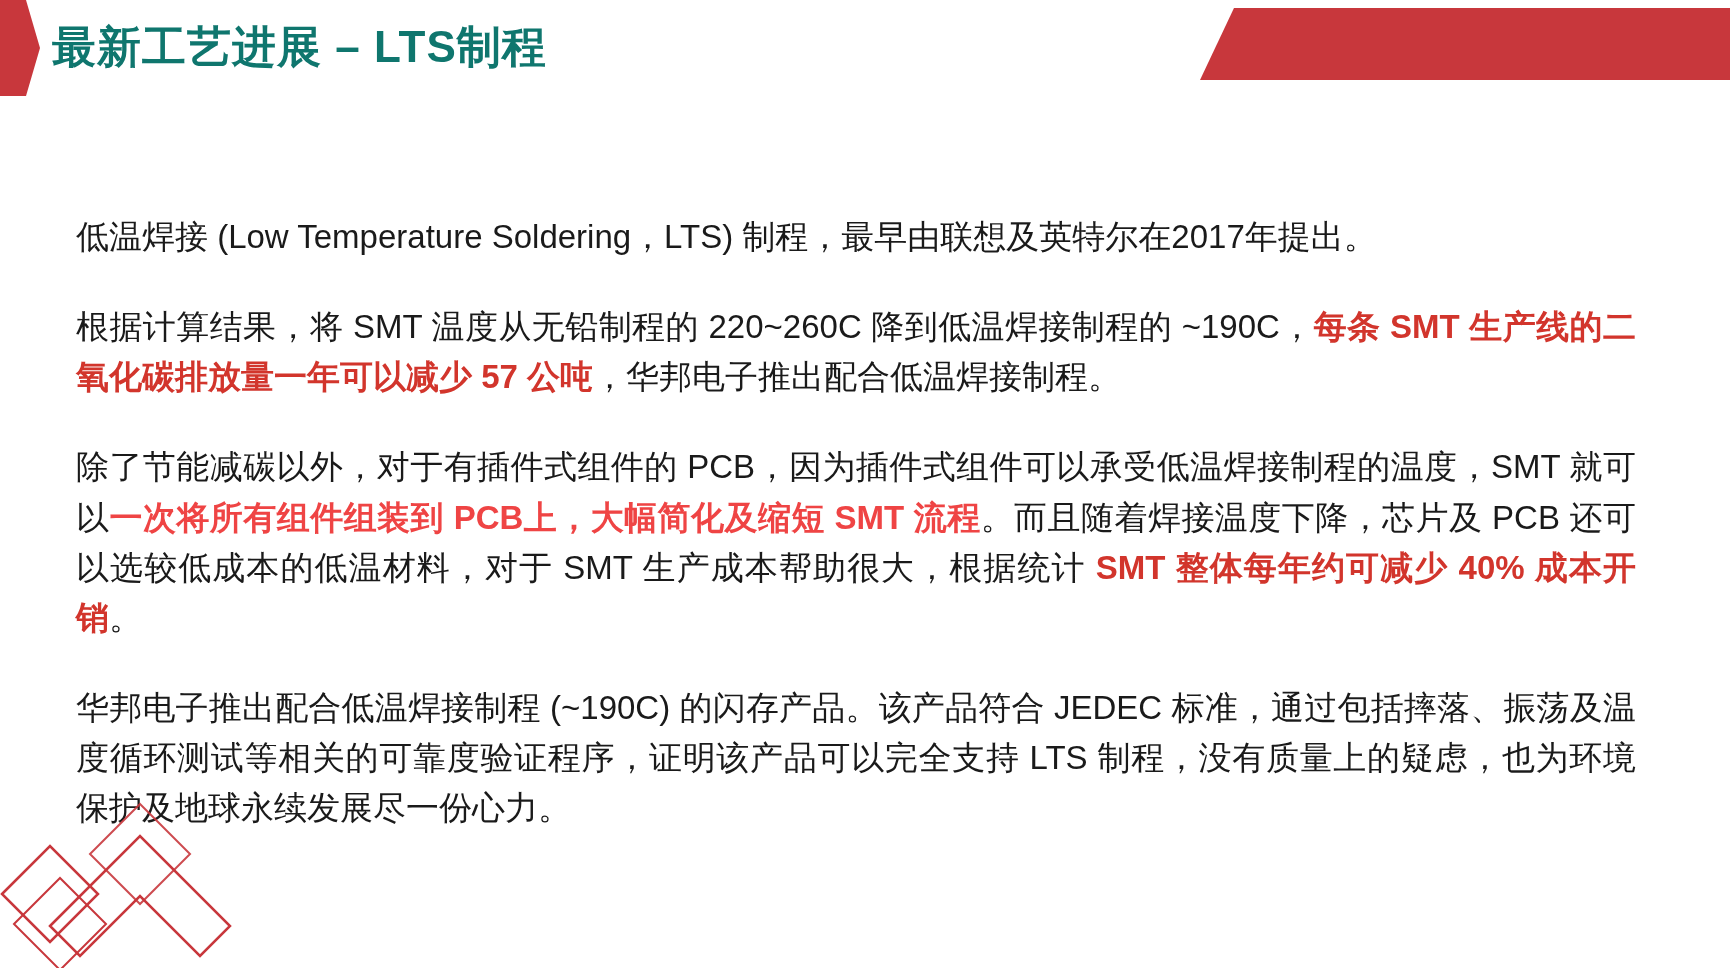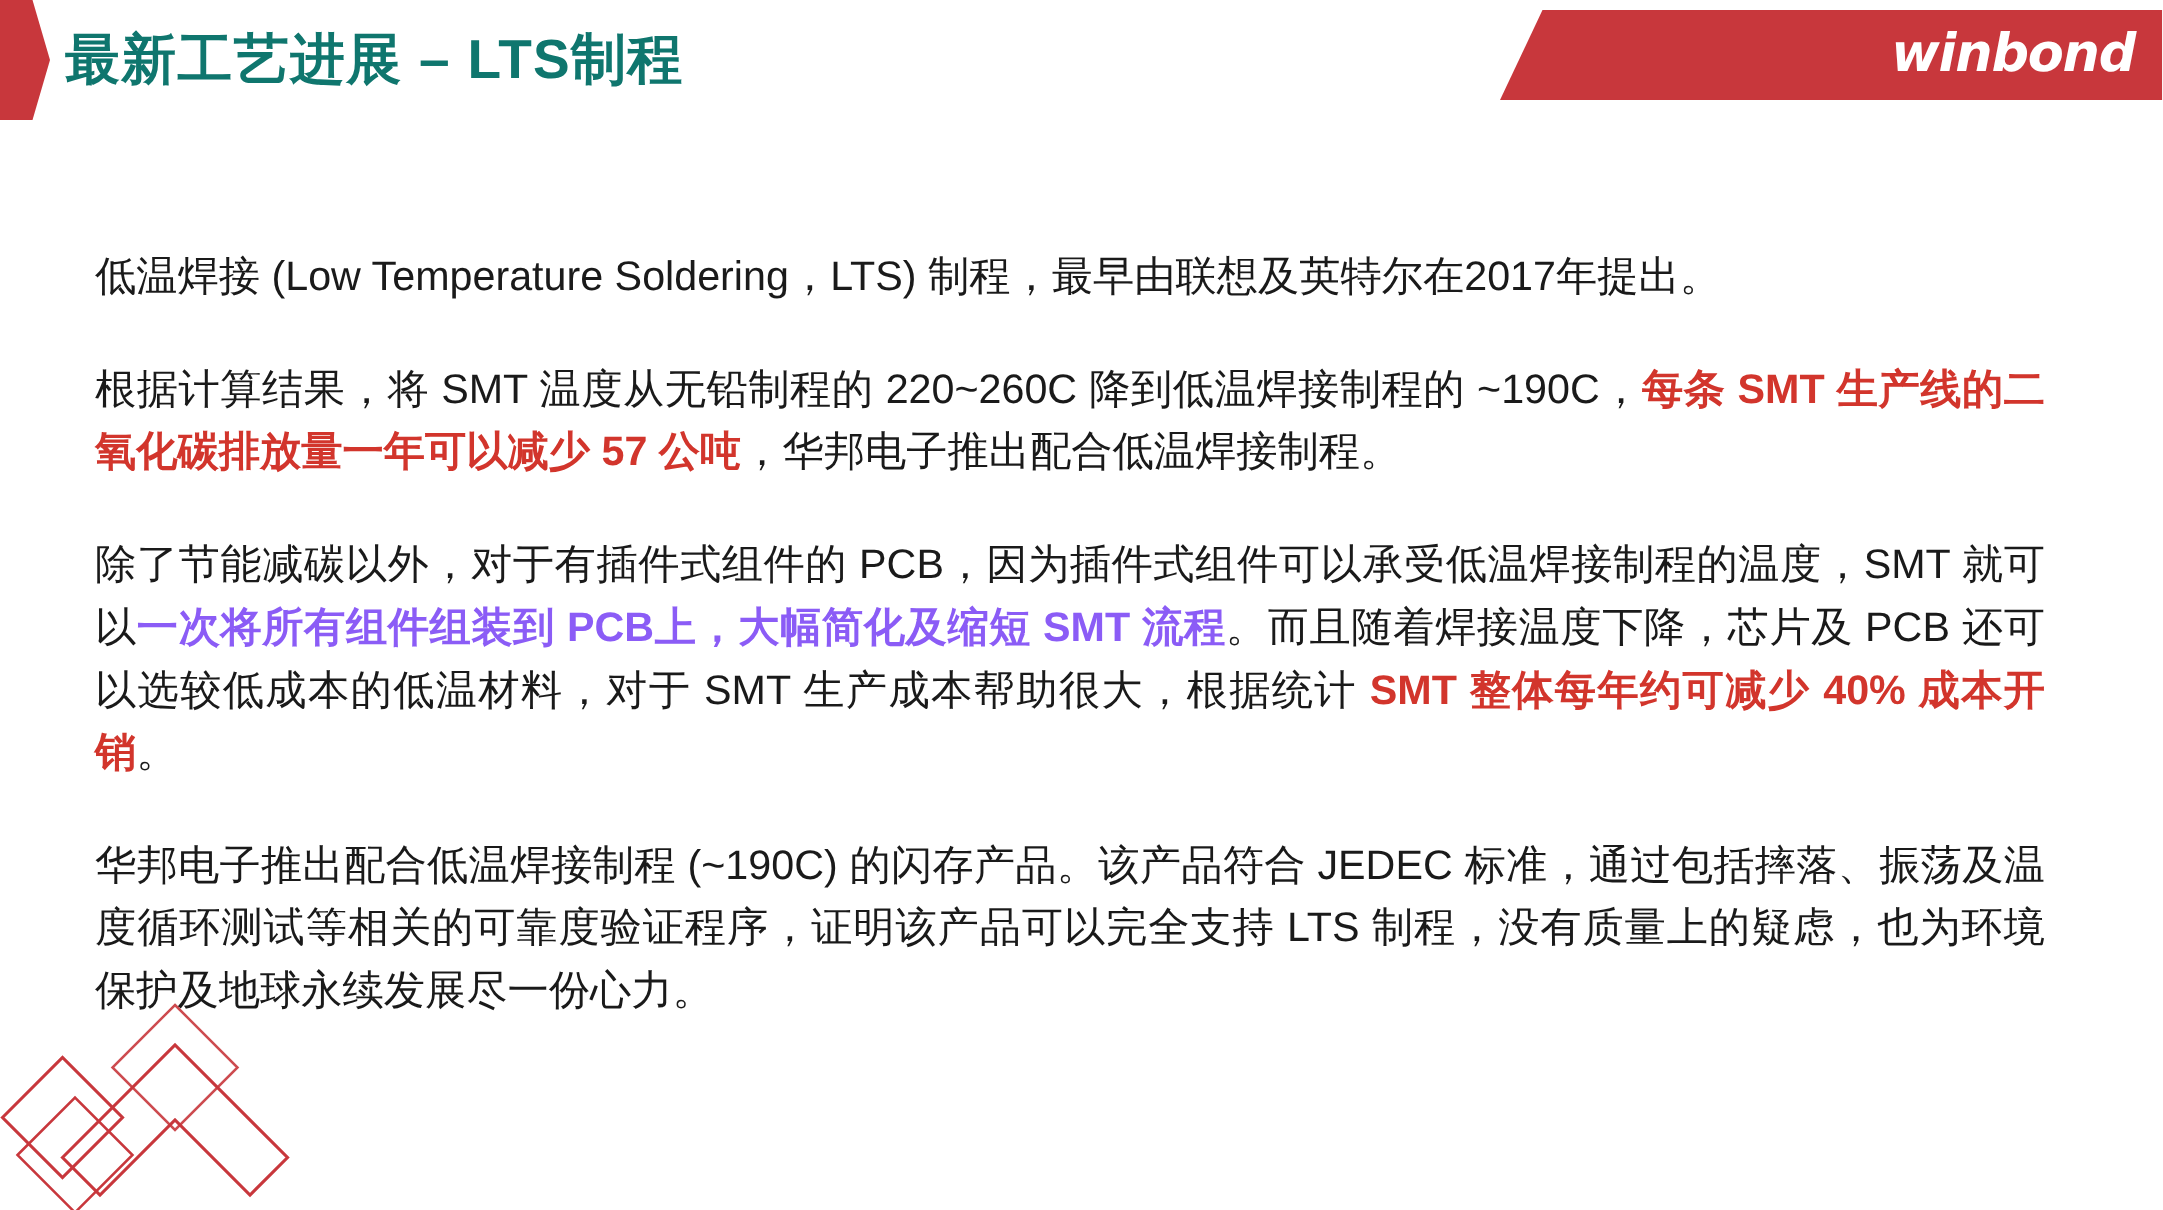--- a/index.html
+++ b/index.html
@@ -67,21 +67,21 @@
   .content {
     position: absolute;
     left: 76px;
     top: 196px;
     width: 1560px;
   }
   .para {
     font-size: 33px;
     line-height: 1.52;
     color: #1a1a1a;
-    margin: 0 0 40px 0;
+    margin: 16px 0 40px 0;
     text-align: justify;
     word-break: break-word;
   }
   .para:last-child { margin-bottom: 0; }
   .hl {
     color: #d2352c;
     font-weight: bold;
   }
 
   
@@ -94,27 +94,26 @@
     pointer-events: none;
   }
 </style>
 </head>
 <body>
 
 <div class="slide-header">
   <div class="header-arrow"></div>
   <div class="header-title">最新工艺进展 – LTS制程</div>
   <div class="brand-banner"></div>
-  <div class="brand-text">winbond</div>
 </div>
 
 <div class="content" id="body-container">
     <p class="para"><span>低温焊接 (Low Temperature Soldering，LTS) 制程，最早由联想及英特尔在2017年提出。</span></p>
     <p class="para"><span>根据计算结果，将 SMT 温度从无铅制程的 220~260C 降到低温焊接制程的 ~190C，</span><span class="hl" style="color: rgb(210, 53, 44);">每条 SMT 生产线的二氧化碳排放量一年可以减少 57 公吨</span><span>，华邦电子推出配合低温焊接制程。</span></p>
-    <p class="para"><span>除了节能减碳以外，对于有插件式组件的 PCB，因为插件式组件可以承受低温焊接制程的温度，SMT 就可以</span><span class="hl" style="color: #8b5cf6;">一次将所有组件组装到 PCB上，大幅简化及缩短 SMT 流程</span><span>。而且随着焊接温度下降，芯片及 PCB 还可以选较低成本的低温材料，对于 SMT 生产成本帮助很大，根据统计 </span><span class="hl" style="color: rgb(210, 53, 44);">SMT 整体每年约可减少 40% 成本开销</span><span>。</span></p>
+    <p class="para"><span>除了节能减碳以外，对于有插件式组件的 PCB，因为插件式组件可以承受低温焊接制程的温度，SMT 就可以</span><span class="hl" style="color: #ef4444;">一次将所有组件组装到 PCB上，大幅简化及缩短 SMT 流程</span><span>。而且随着焊接温度下降，芯片及 PCB 还可以选较低成本的低温材料，对于 SMT 生产成本帮助很大，根据统计 </span><span class="hl" style="color: rgb(210, 53, 44);">SMT 整体每年约可减少 40% 成本开销</span><span>。</span></p>
     <p class="para"><span>华邦电子推出配合低温焊接制程 (~190C) 的闪存产品。该产品符合 JEDEC 标准，通过包括摔落、振荡及温度循环测试等相关的可靠度验证程序，证明该产品可以完全支持 LTS 制程，没有质量上的疑虑，也为环境保护及地球永续发展尽一份心力。</span></p>
   </div>
 
 <svg class="deco" viewBox="0 0 330 200" xmlns="http://www.w3.org/2000/svg">
   <g fill="none" stroke="#c8373c" stroke-width="2.5">
     <path d="M12 120 L60 72 L108 120 L60 168 Z"></path>
     <path d="M24 150 L70 104 L116 150 L70 196 Z" stroke-width="2"></path>
     <path d="M60 152 L150 62 L240 152 L210 182 L150 122 L90 182 Z"></path>
     <path d="M150 30 L200 80 L150 130 L100 80 Z" stroke-width="2" opacity="0.9"></path>
   </g>

